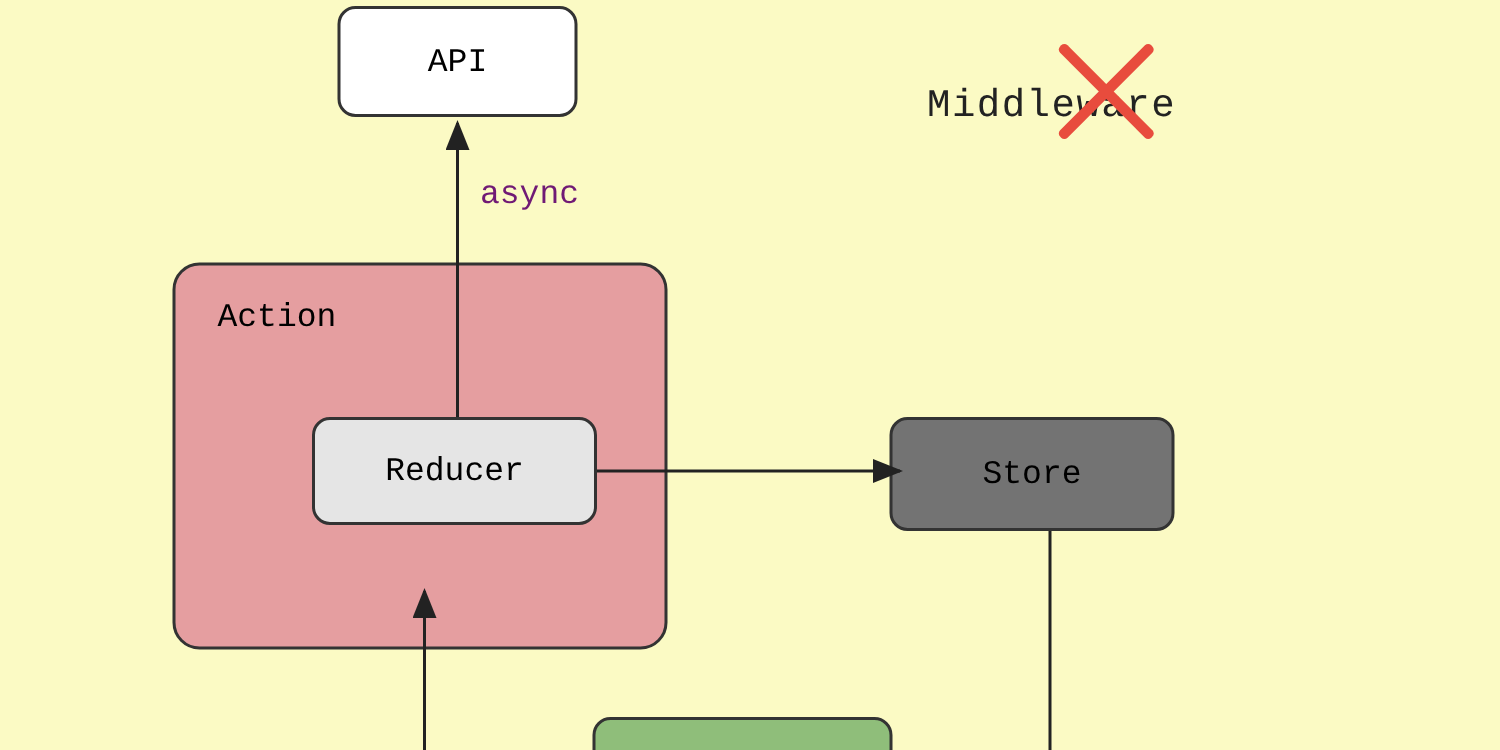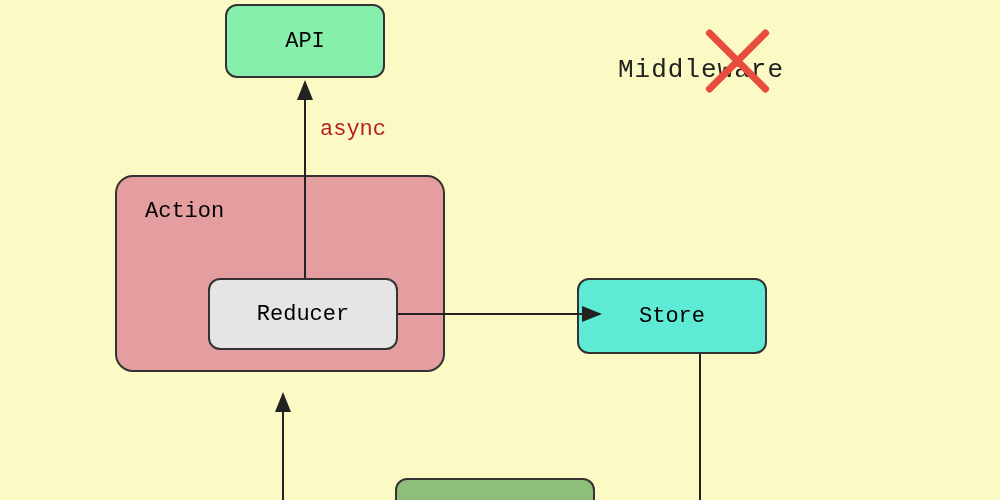--- a/index.html
+++ b/index.html
@@ -18,60 +18,60 @@
       display: flex;
       align-items: center;
       justify-content: center;
       font-size: 22px;
     }
     .api-box {
       left: 225px;
       top: 4px;
       width: 160px;
       height: 74px;
-      background: #86efac;
+      background: #ffffff;
     }
     .action-box {
       left: 115px;
       top: 175px;
       width: 330px;
-      height: 197px;
+      height: 258px;
       background: #e59ea0;
       border-radius: 18px;
       justify-content: flex-start;
       align-items: flex-start;
       padding: 22px 28px;
     }
     .reducer-box {
       left: 208px;
       top: 278px;
       width: 190px;
       height: 72px;
       background: #e5e5e5;
     }
     .store-box {
-      left: 577px;
+      left: 593px;
       top: 278px;
       width: 190px;
       height: 76px;
-      background: #5eead4;
+      background: #737373;
     }
     .green-box {
       left: 395px;
       top: 478px;
       width: 200px;
       height: 40px;
       background: #8fbe7a;
     }
     .async-label {
       position: absolute;
       left: 320px;
       top: 117px;
       font-size: 22px;
-      color: #b91c1c;
+      color: #701a75;
     }
     .middleware-label {
       position: absolute;
       left: 618px;
       top: 55px;
       font-size: 26px;
       color: #222;
       letter-spacing: 1px;
     }
     .cross {

